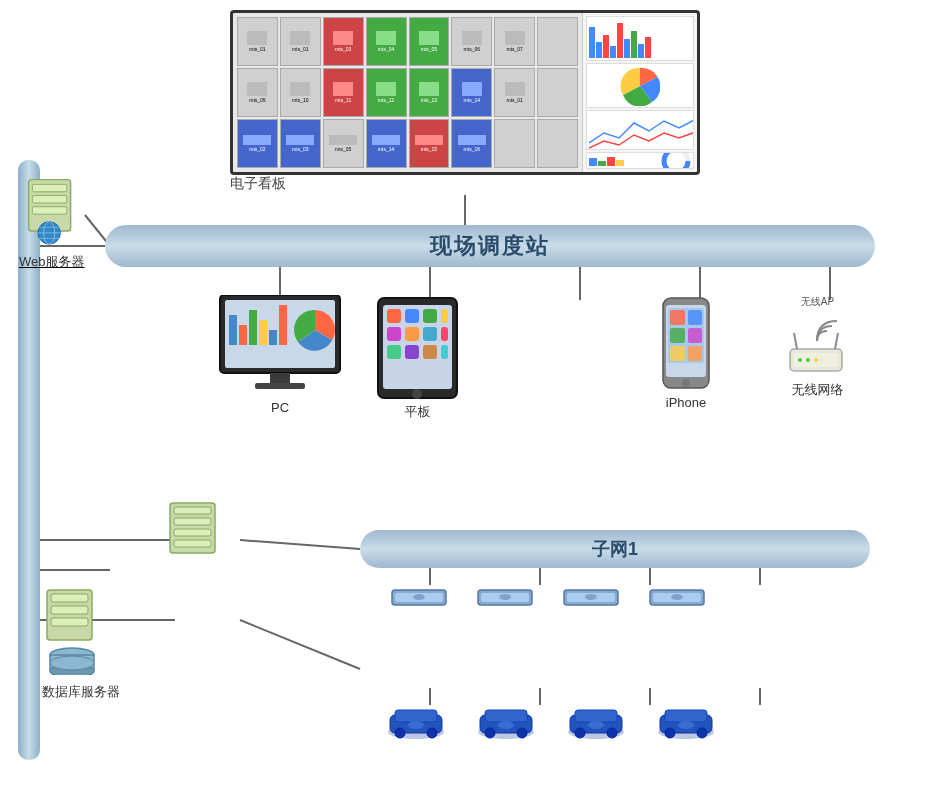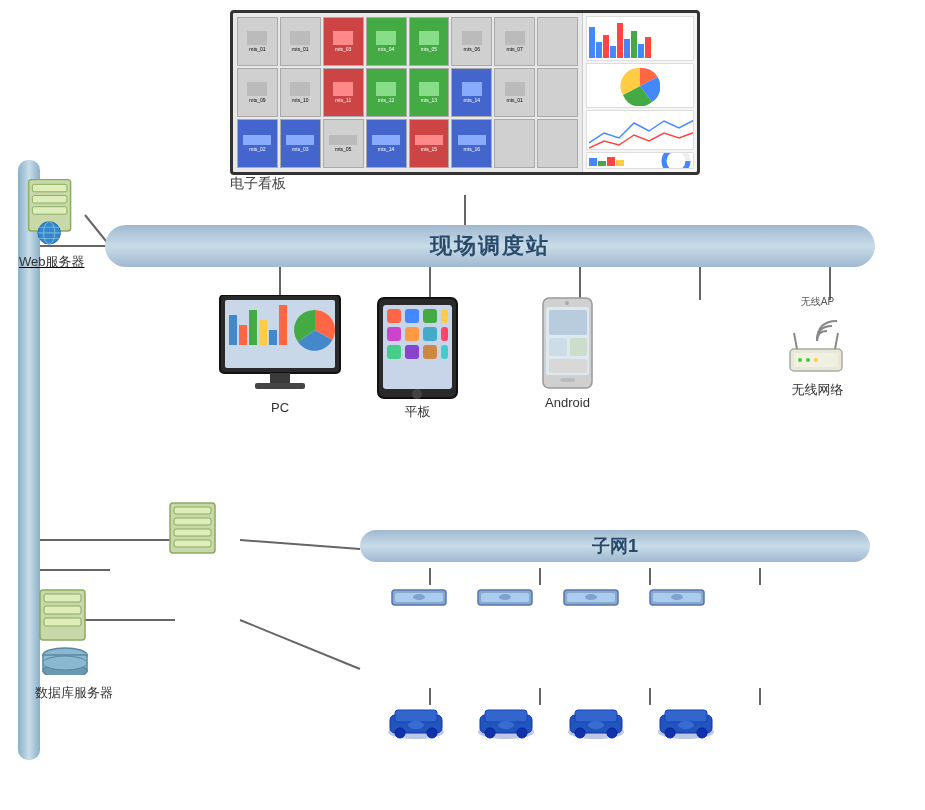--- a/index.html
+++ b/index.html
@@ -91,39 +91,38 @@
     .public-lan-label {
       font-size: 22px;
       font-weight: bold;
       color: #2a4a6a;
       letter-spacing: 2px;
     }
 
     
     .db-server {
       position: absolute;
-      left: 35px;
+      left: 42px;
       top: 585px;
-      font-family: Liberation Mono, monospace;
     }
 
     .db-server-label {
       font-size: 13px;
       color: #333;
       text-align: center;
       margin-top: 4px;
     }
 
     
     .subnet1-pipe {
       position: absolute;
       left: 360px;
       top: 530px;
       width: 510px;
-      height: 32px;
+      height: 38px;
       background: linear-gradient(to bottom, #a0b8d0, #c8dce8, #a0b8d0);
       border-radius: 19px;
       display: flex;
       align-items: center;
       justify-content: center;
     }
 
     .subnet2-pipe {
       position: absolute;
       left: 360px;
@@ -398,35 +397,38 @@
       <rect x="66" y="32" width="7" height="14" rx="3" fill="#ff4466"></rect>
       <rect x="12" y="50" width="14" height="14" rx="3" fill="#44cc88"></rect>
       <rect x="30" y="50" width="14" height="14" rx="3" fill="#8844cc"></rect>
       <rect x="48" y="50" width="14" height="14" rx="3" fill="#cc8844"></rect>
       <rect x="66" y="50" width="7" height="14" rx="3" fill="#44cccc"></rect>
       <circle cx="42" cy="99" r="5" fill="#444"></circle>
     </svg>
     <span style="font-size:13px;color:#333;">平板</span>
   </div>
 
-  <div style="position:absolute; top:295px; left:540px; display:flex; flex-direction:column; align-items:center;">
-    <svg width="55" height="100" viewBox="0 0 55 100">
-      <rect x="3" y="3" width="49" height="90" rx="6" fill="#d0d0d0" stroke="#999" stroke-width="1.5"></rect>
-      <rect x="6" y="12" width="43" height="68" rx="2" fill="#dde8f0"></rect>
-      <circle cx="27" cy="8" r="2" fill="#aaa"></circle>
-      <rect x="20" y="83" width="15" height="4" rx="2" fill="#bbb"></rect>
-
-      <rect x="9" y="15" width="38" height="25" rx="2" fill="#b8ccdd"></rect>
-      <rect x="9" y="43" width="18" height="18" rx="2" fill="#ccdde8"></rect>
-      <rect x="30" y="43" width="17" height="18" rx="2" fill="#ccddcc"></rect>
-      <rect x="9" y="64" width="38" height="14" rx="2" fill="#d8d8d8"></rect>
-    </svg>
-    <span style="font-size:13px;color:#333;">Android</span>
-  </div>
-
+
+  <div style="position:absolute; top:295px; left:660px; display:flex; flex-direction:column; align-items:center;">
+    <svg width="52" height="100" viewBox="0 0 52 100">
+      <rect x="3" y="3" width="46" height="90" rx="8" fill="#888" stroke="#555" stroke-width="1.5"></rect>
+      <rect x="6" y="10" width="40" height="72" rx="3" fill="#c8d8e8"></rect>
+
+      <circle cx="26" cy="88" r="4" fill="#777"></circle>
+
+      <rect x="8" y="13" width="36" height="55" rx="2" fill="#a8c8e8"></rect>
+      <rect x="10" y="15" width="15" height="15" rx="2" fill="#ff6644" opacity="0.8"></rect>
+      <rect x="28" y="15" width="14" height="15" rx="2" fill="#4488ff" opacity="0.8"></rect>
+      <rect x="10" y="33" width="15" height="15" rx="2" fill="#44aa44" opacity="0.8"></rect>
+      <rect x="28" y="33" width="14" height="15" rx="2" fill="#cc44cc" opacity="0.8"></rect>
+      <rect x="10" y="51" width="15" height="15" rx="2" fill="#ffcc44" opacity="0.8"></rect>
+      <rect x="28" y="51" width="14" height="15" rx="2" fill="#ff9944" opacity="0.8"></rect>
+    </svg>
+    <span style="font-size:13px;color:#333;">iPhone</span>
+  </div>
 
   <div style="position:absolute; top:295px; left:780px; display:flex; flex-direction:column; align-items:center;">
 
     <div style="font-size:10px; color:#555; margin-bottom:2px;">无线AP</div>
     <svg width="75" height="70" viewBox="0 0 75 70">
 
       <path d="M37,30 Q37,20 47,20" stroke="#888" stroke-width="2" fill="none"></path>
       <path d="M37,30 Q37,15 52,15" stroke="#888" stroke-width="2" fill="none"></path>
       <path d="M37,30 Q37,10 57,10" stroke="#888" stroke-width="2" fill="none"></path>
 

